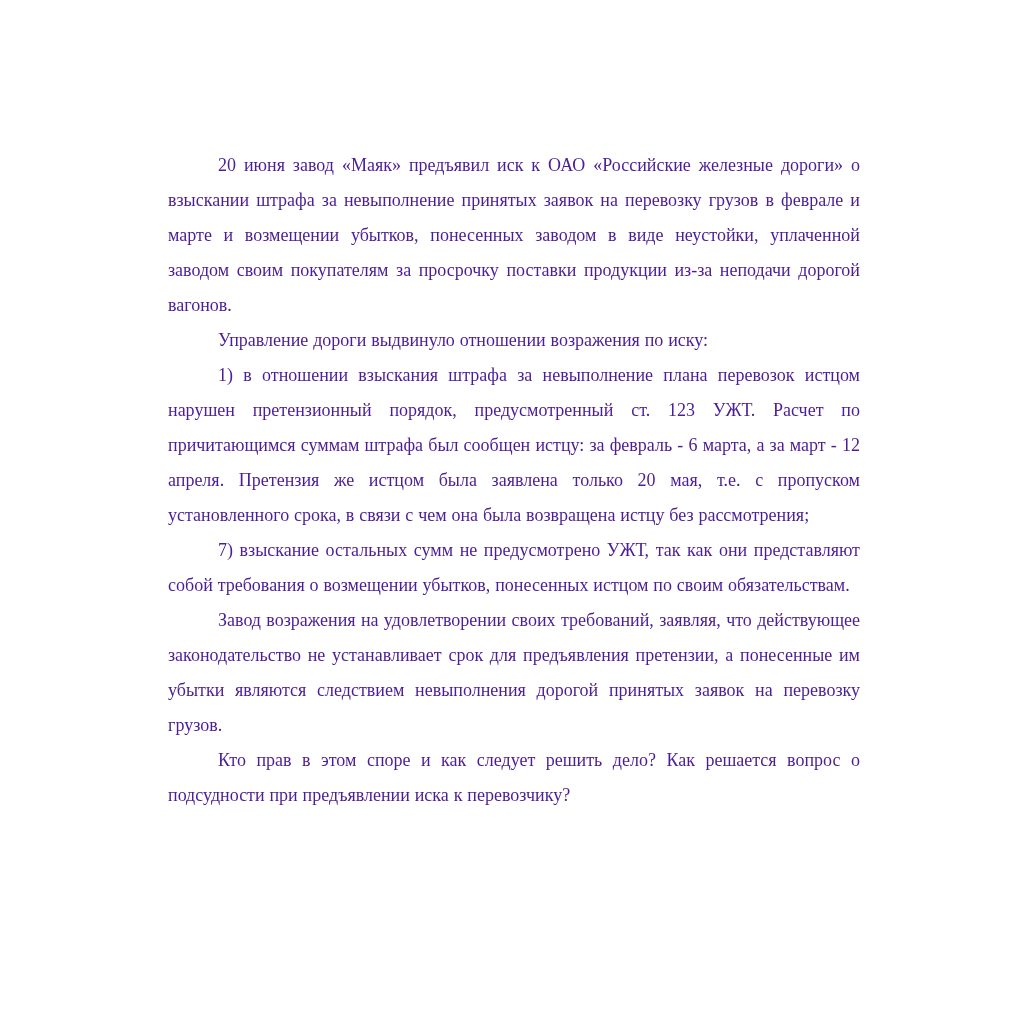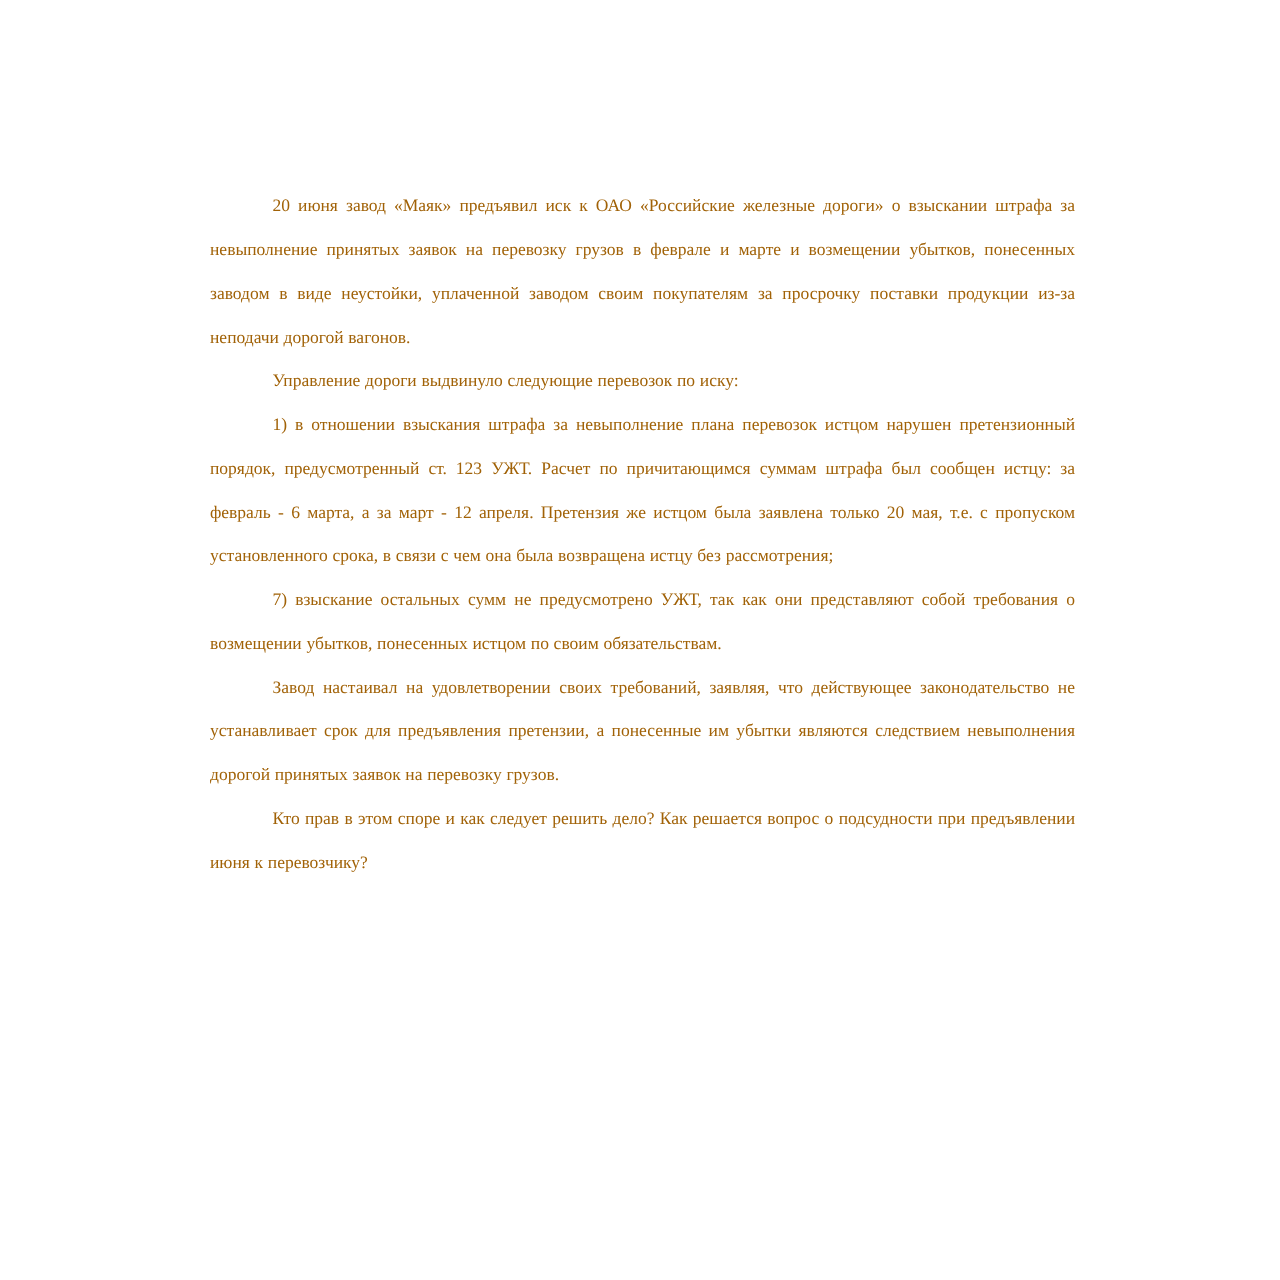--- a/index.html
+++ b/index.html
@@ -26,33 +26,33 @@
     position: absolute;
     left: 168px;
     top: 148px;
     width: 692px;
   }
   .para {
     margin: 0;
     text-align: justify;
     text-justify: inter-word;
     text-indent: 50px;
-    font-size: 14px;
+    font-size: 18px;
     line-height: 35px;
-    color: #a16207;
+    color: #4c1d95;
     hyphens: none;
     -webkit-hyphens: none;
     word-spacing: 0.02em;
   }
 </style>
 </head>
 <body>
 
 <div class="page">
   <div class="text-body">
     <p class="para">20 июня завод «Маяк» предъявил иск к ОАО «Российские железные дороги» о взыскании штрафа за невыполнение принятых заявок на перевозку грузов в феврале и марте и возмещении убытков, понесенных заводом в виде неустойки, уплаченной заводом своим покупателям за просрочку поставки продукции из-за неподачи дорогой вагонов.</p>
-    <p class="para">Управление дороги выдвинуло следующие перевозок по иску:</p>
+    <p class="para">Управление дороги выдвинуло отношении возражения по иску:</p>
     <p class="para">1) в отношении взыскания штрафа за невыполнение плана перевозок истцом нарушен претензионный порядок, предусмотренный ст. 123 УЖТ. Расчет по причитающимся суммам штрафа был сообщен истцу: за февраль - 6 марта, а за март - 12 апреля. Претензия же истцом была заявлена только 20 мая, т.е. с пропуском установленного срока, в связи с чем она была возвращена истцу без рассмотрения;</p>
     <p class="para">7) взыскание остальных сумм не предусмотрено УЖТ, так как они представляют собой требования о возмещении убытков, понесенных истцом по своим обязательствам.</p>
-    <p class="para">Завод настаивал на удовлетворении своих требований, заявляя, что действующее законодательство не устанавливает срок для предъявления претензии, а понесенные им убытки являются следствием невыполнения дорогой принятых заявок на перевозку грузов.</p>
-    <p class="para">Кто прав в этом споре и как следует решить дело? Как решается вопрос о подсудности при предъявлении июня к перевозчику?</p>
+    <p class="para">Завод возражения на удовлетворении своих требований, заявляя, что действующее законодательство не устанавливает срок для предъявления претензии, а понесенные им убытки являются следствием невыполнения дорогой принятых заявок на перевозку грузов.</p>
+    <p class="para">Кто прав в этом споре и как следует решить дело? Как решается вопрос о подсудности при предъявлении иска к перевозчику?</p>
   </div>
 </div>
 
 </body></html>

